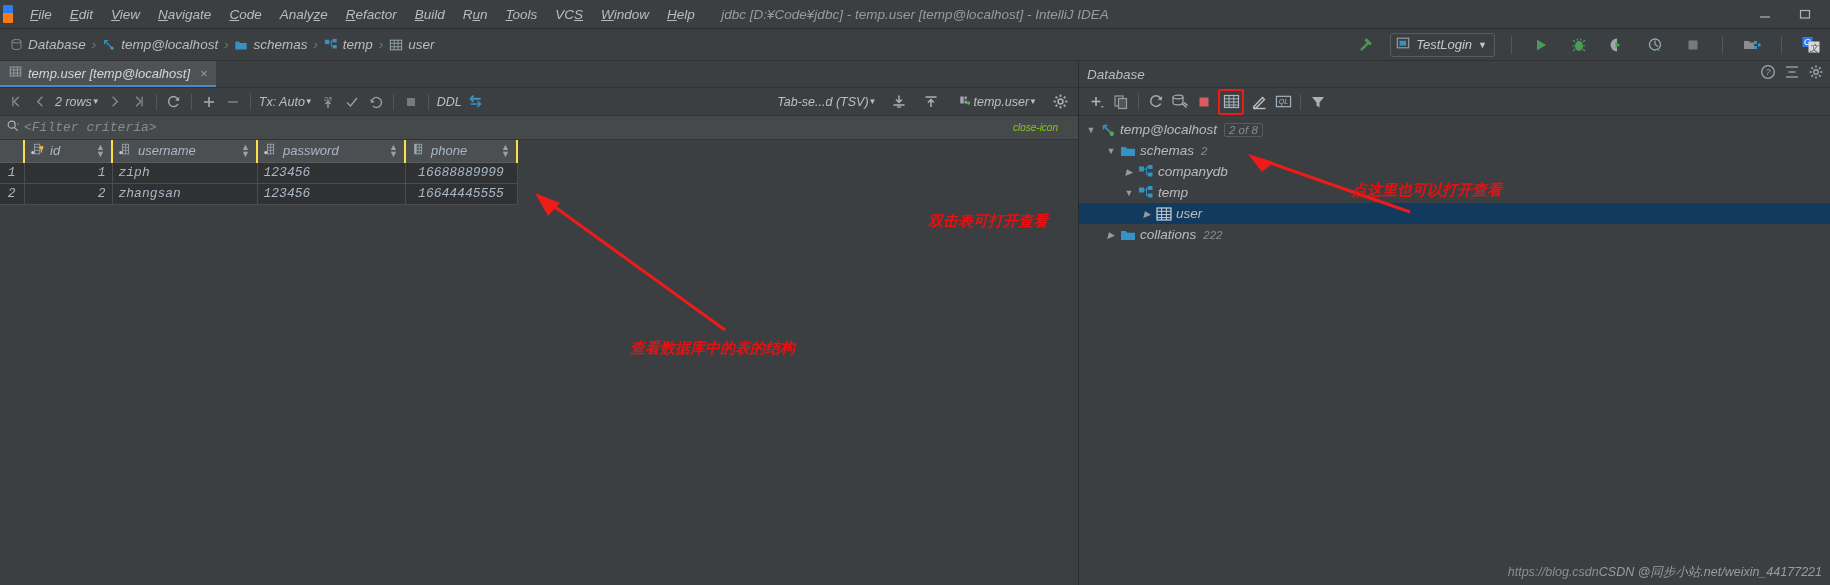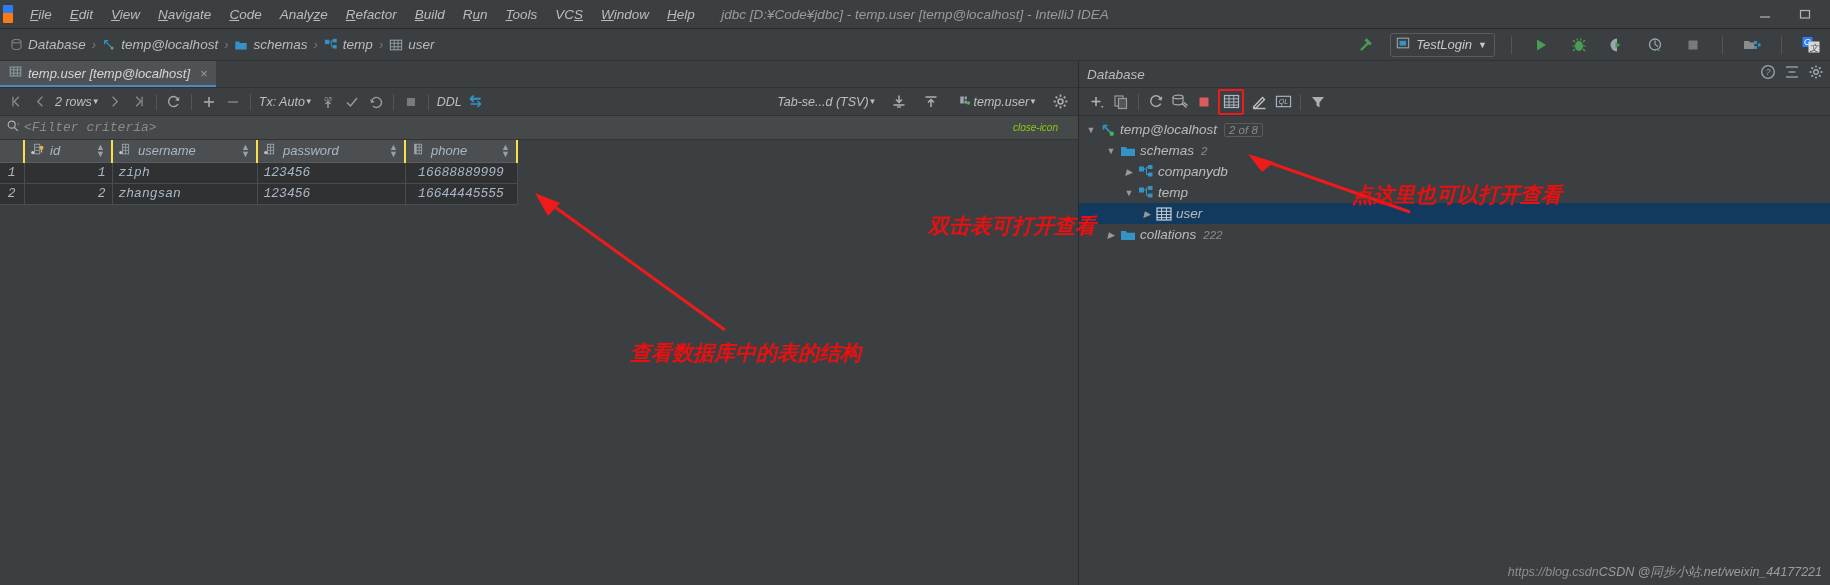--- a/index.html
+++ b/index.html
@@ -139,21 +139,21 @@
   .tree { padding-top: 3px; font-size: 13.5px; }
   .tnode { display: flex; align-items: center; height: 21px; color: #bbbbbb; white-space: nowrap; }
   .tnode.sel { background: #123a5e; }
   .twist { width: 16px; display: flex; align-items: center; justify-content: center; color: #999; }
   .tico { width: 18px; display: flex; align-items: center; justify-content: center; margin-right: 3px; }
   .tbadge { color: #8a8a8a; font-size: 11.5px; margin-left: 7px; }
   .tbadge.boxed { border: 1px solid #5a5a5a; border-radius: 2px; padding: 0 4px; }
 
   
   .anno {
-    position: absolute; color: #e81010; font-size: 21px; font-weight: bold;
+    position: absolute; color: #e81010; font-size: 15px; font-weight: bold;
     white-space: nowrap; font-family: "DejaVu Sans", sans-serif;
   }
   .arrow-svg { position: absolute; pointer-events: none; }
   .watermark {
     position: absolute; right: 8px; bottom: 4px; color: #8e8e8e; font-size: 12.5px;
     white-space: nowrap;
   }
   .watermark .overlap { color: #9b9b9b; }
 </style>
 </head>

